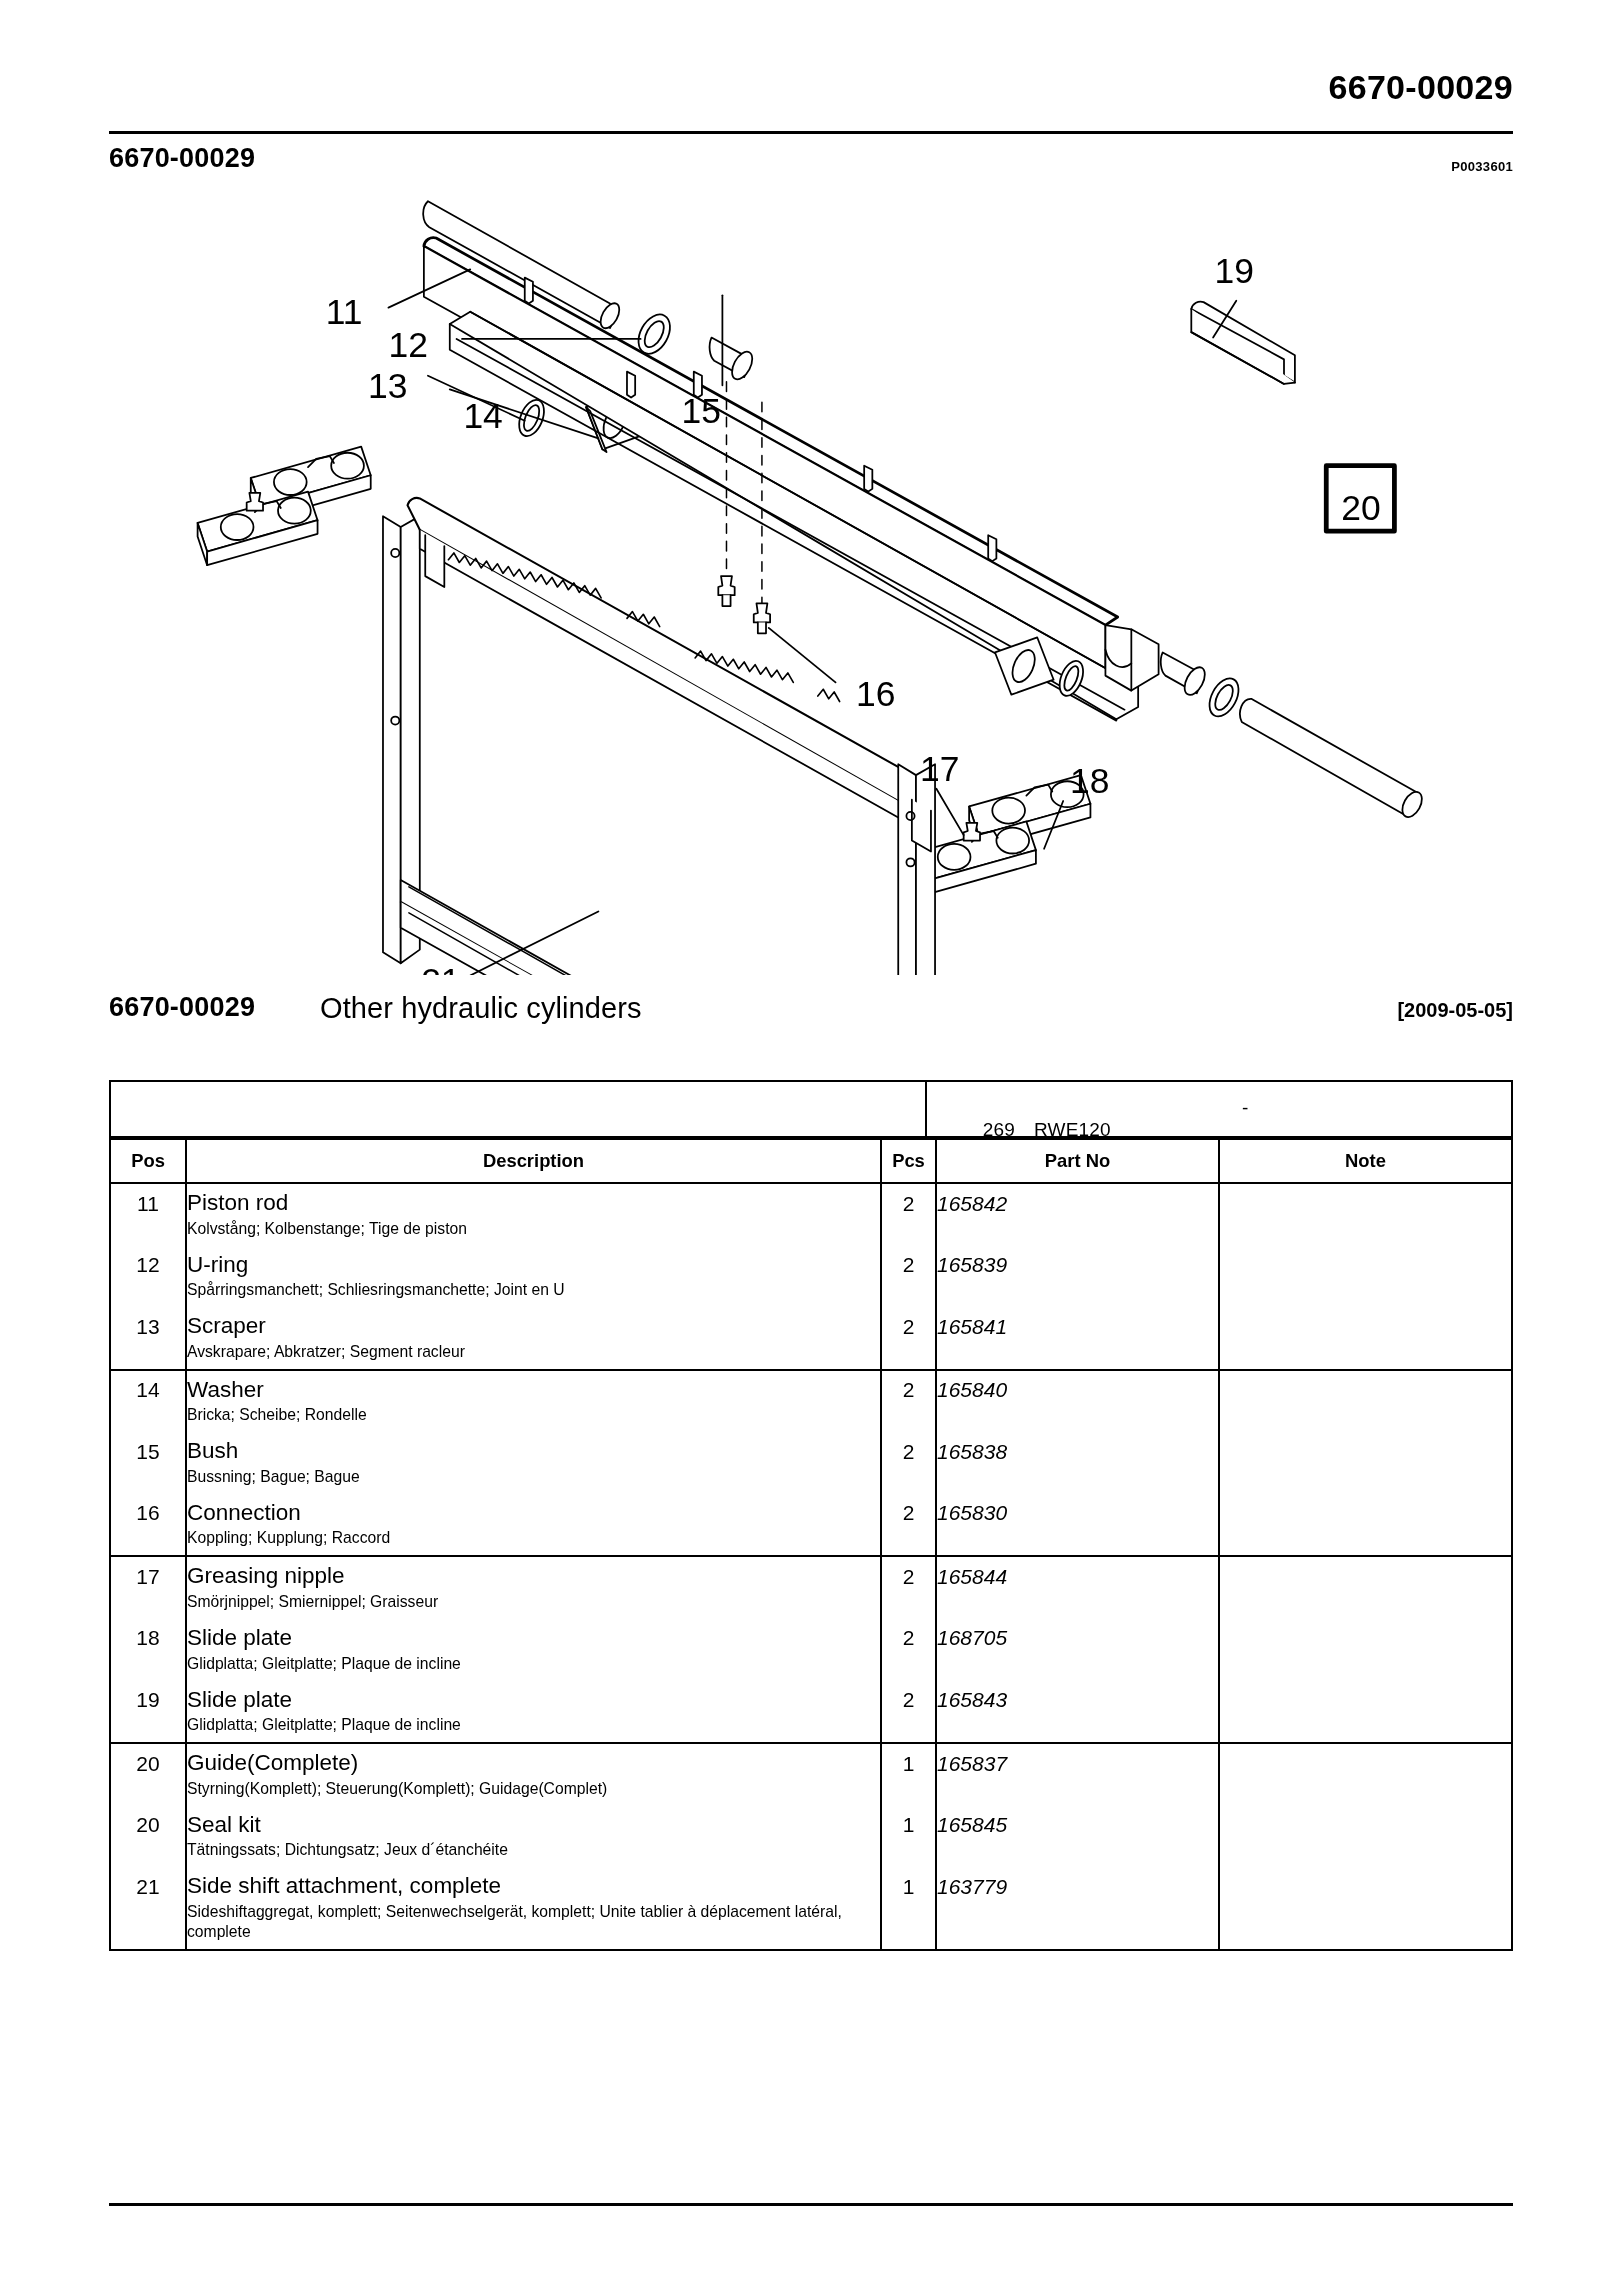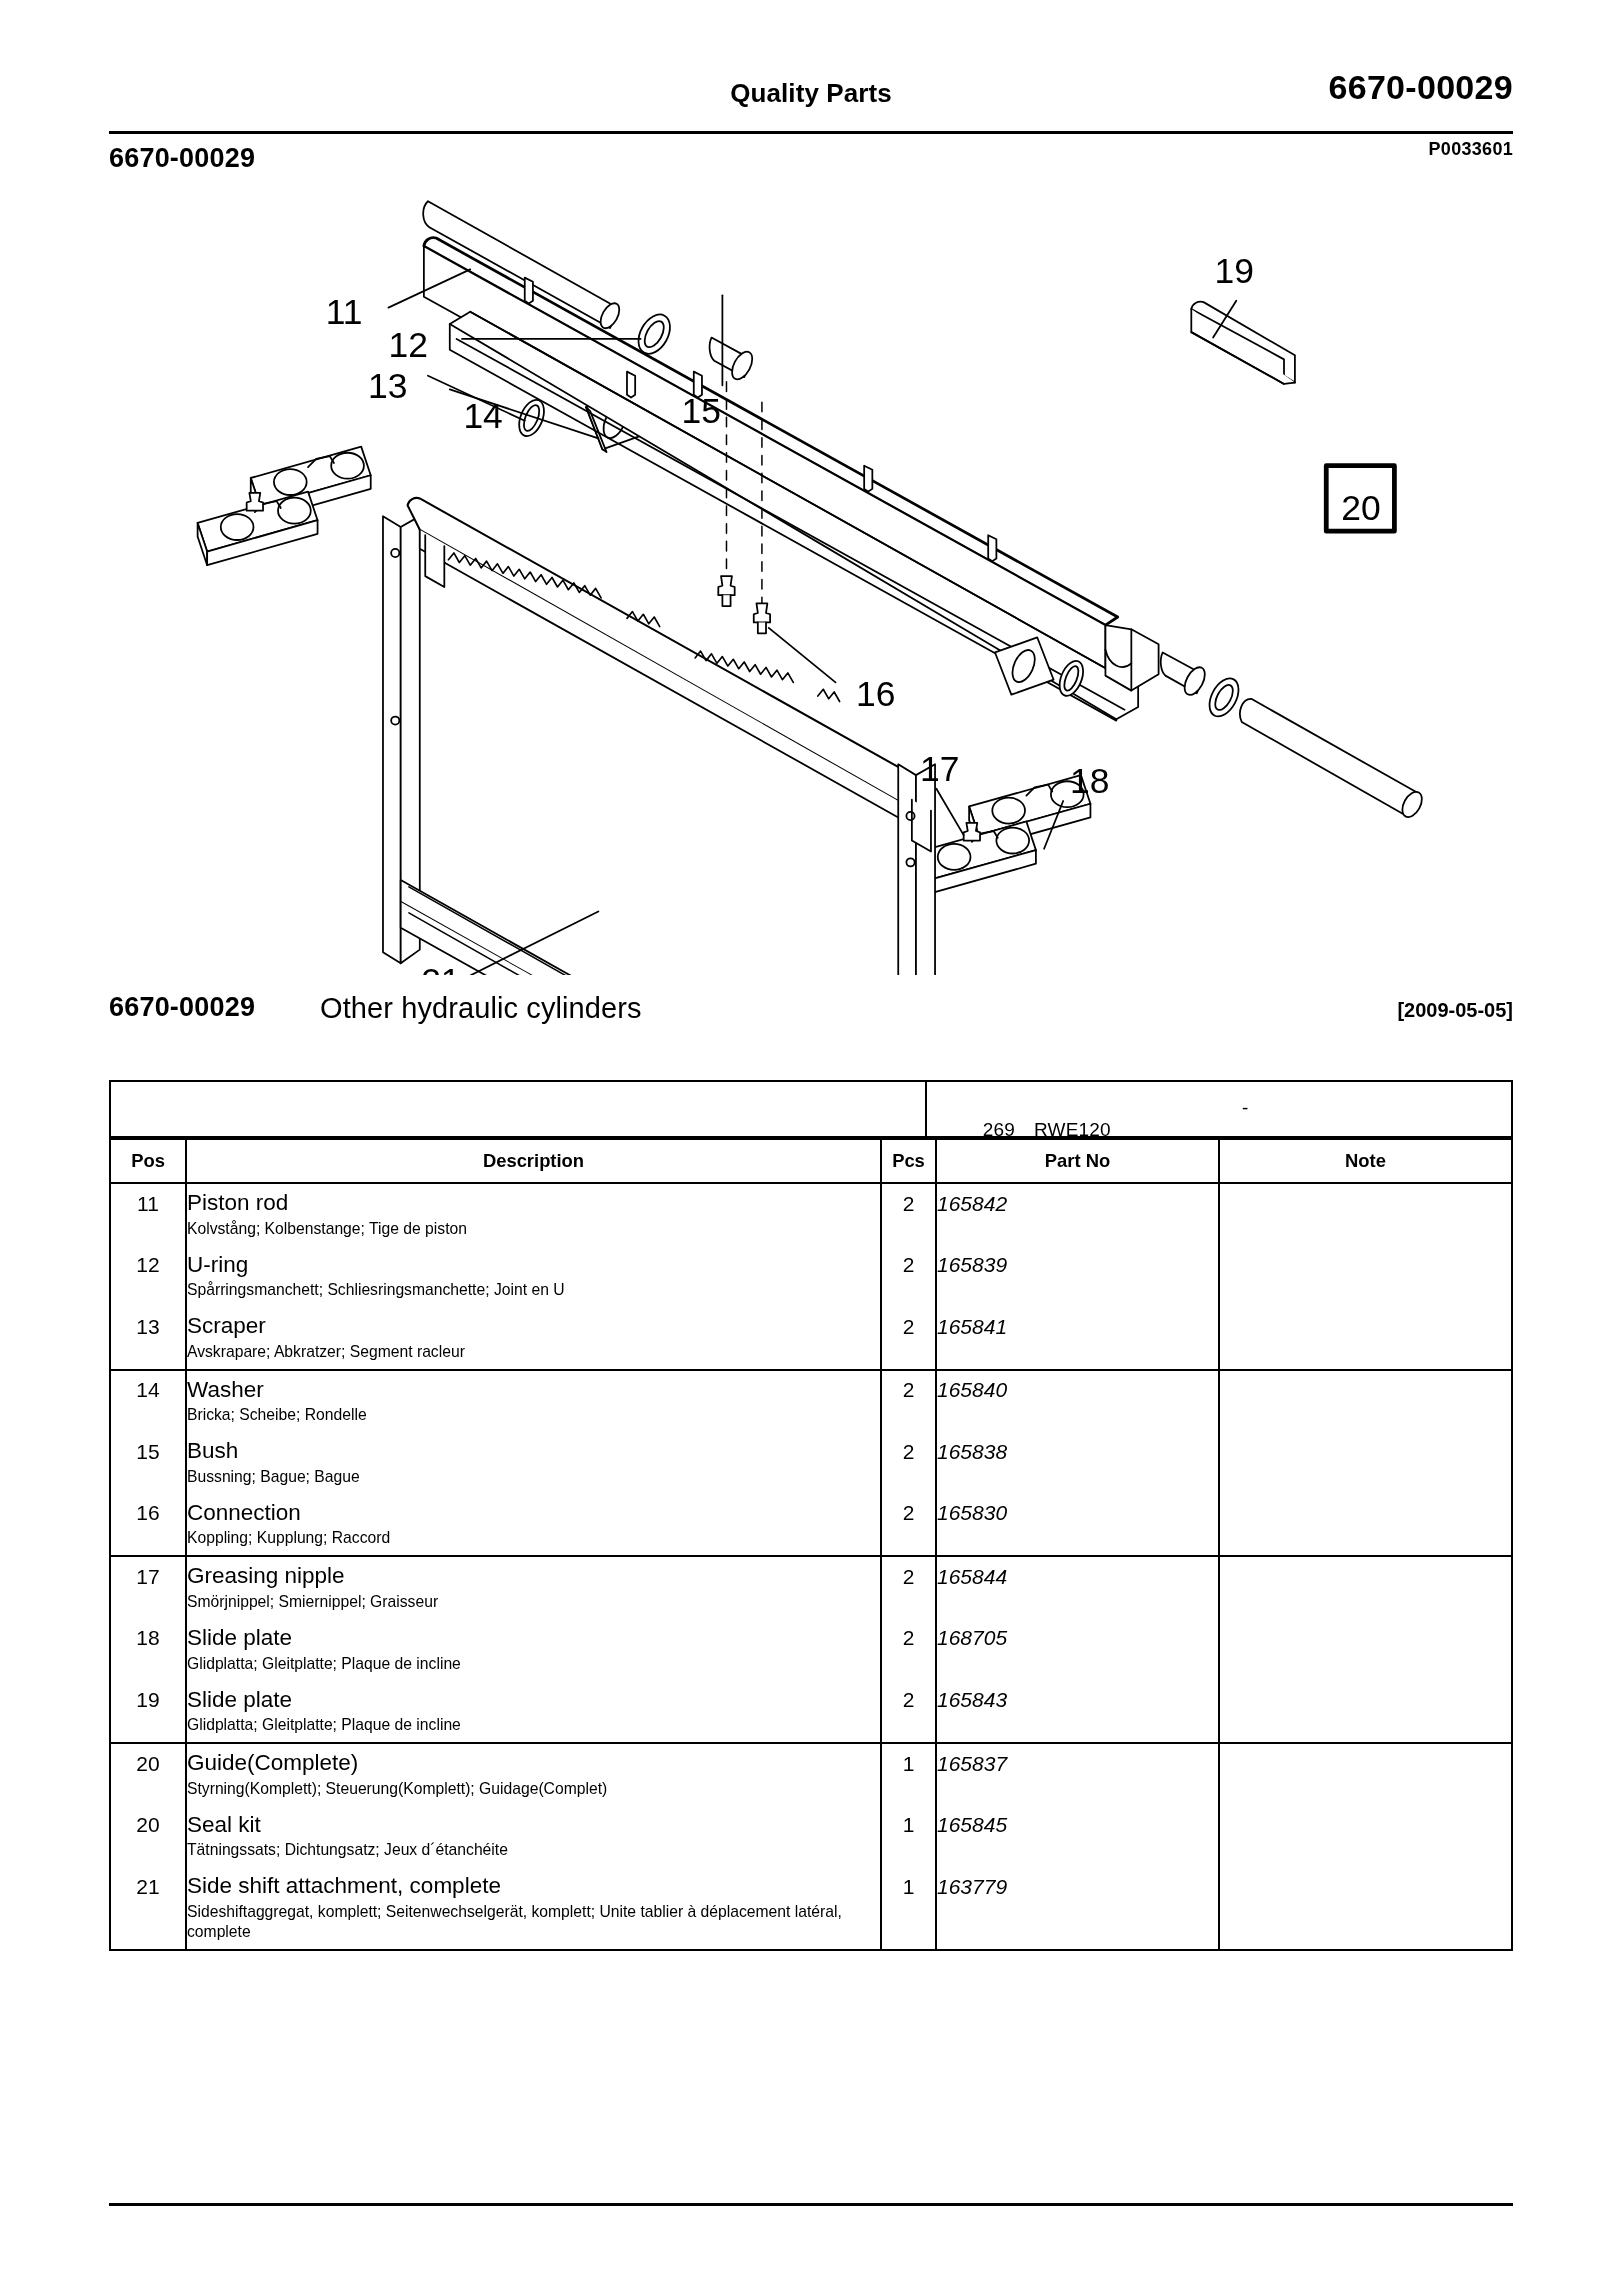--- a/index.html
+++ b/index.html
@@ -58,22 +58,22 @@
     position: absolute;
     left: 109px;
     top: 143px;
     font-size: 27px;
     font-weight: bold;
     letter-spacing: 0.2px;
   }
   .subhdr-right {
     position: absolute;
     right: 109px;
-    top: 139px;
-    font-size: 18px;
+    top: 159px;
+    font-size: 13px;
     font-weight: bold;
     letter-spacing: 0.3px;
   }
 
   
   .diagram {
     position: absolute;
     left: 109px;
     top: 167px;
     width: 1404px;
@@ -240,21 +240,20 @@
     text-align: center;
     font-size: 24.5px;
   }
 </style>
 </head>
 <body>
 
 <div class="page">
 
   <div class="header">
-    <div class="hdr-center">Quality Parts</div>
     <div class="hdr-right">6670-00029</div>
   </div>
   <div class="hdr-rule"></div>
 
   <div class="subhdr-left">6670-00029</div>
   <div class="subhdr-right">P0033601</div>
 
   <div class="diagram">
     <svg viewBox="0 0 2060 1185" xmlns="http://www.w3.org/2000/svg" fill="none" stroke="#000" stroke-width="2.6" stroke-linecap="round" stroke-linejoin="round">
 

